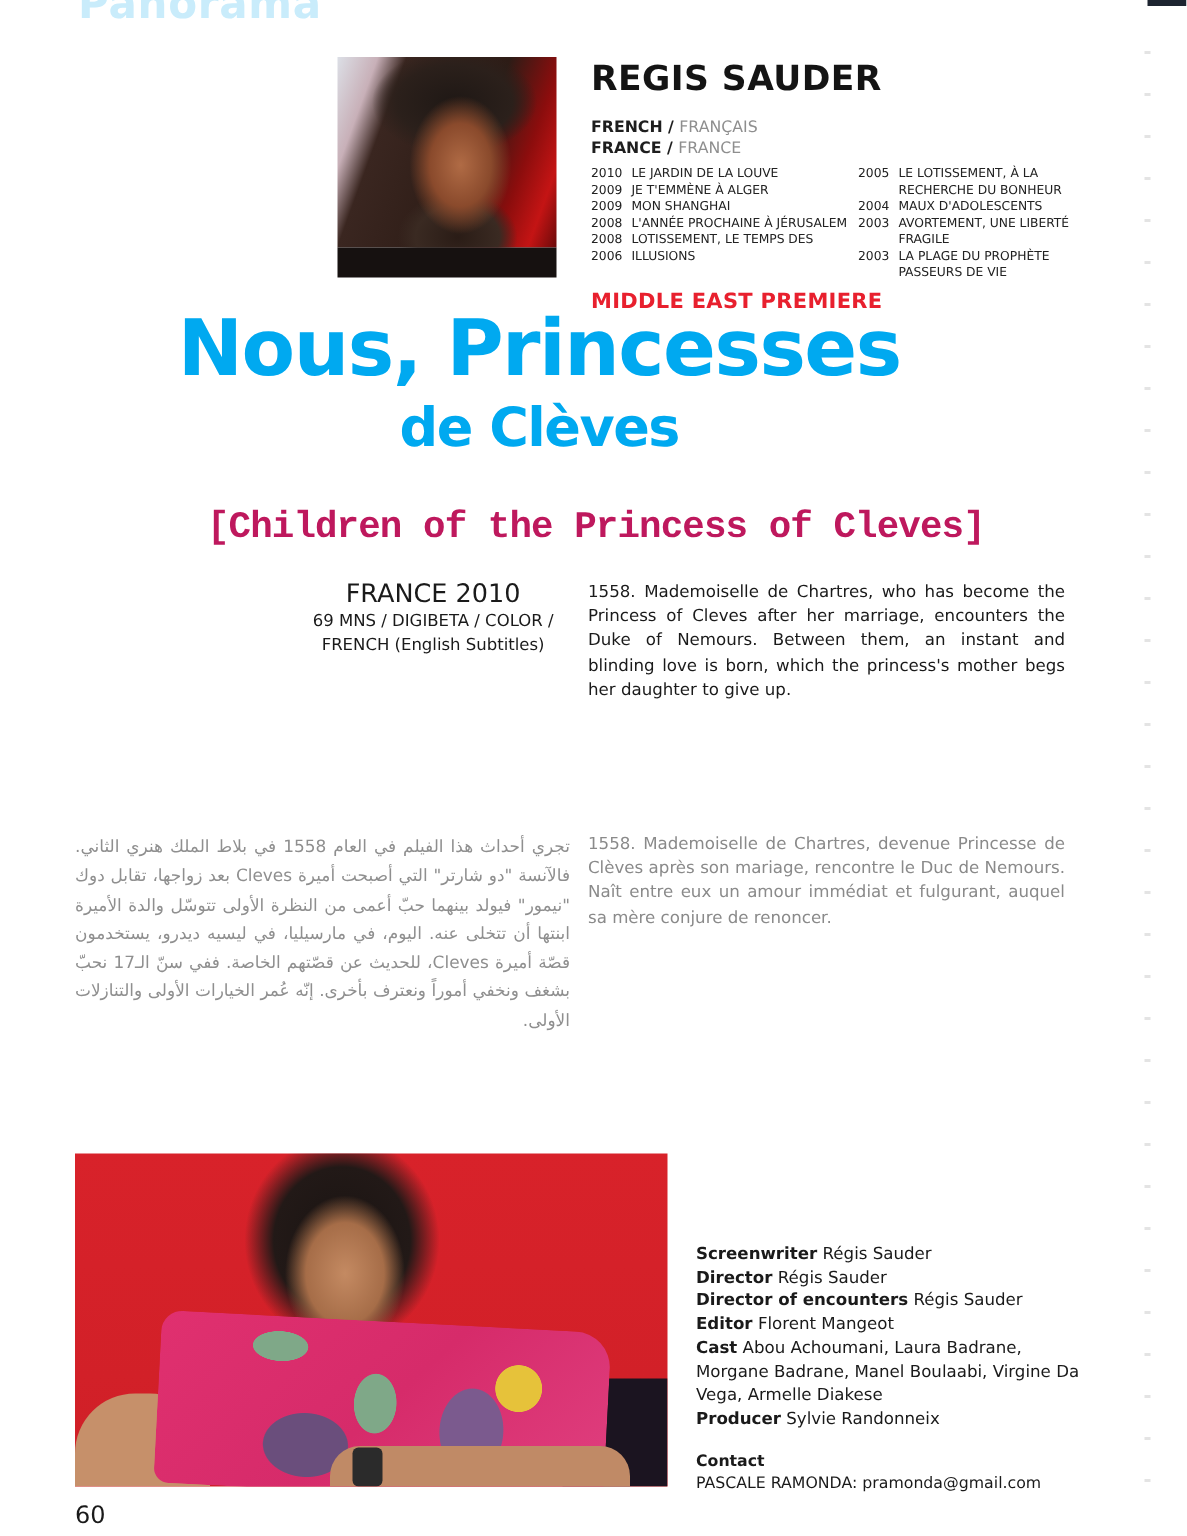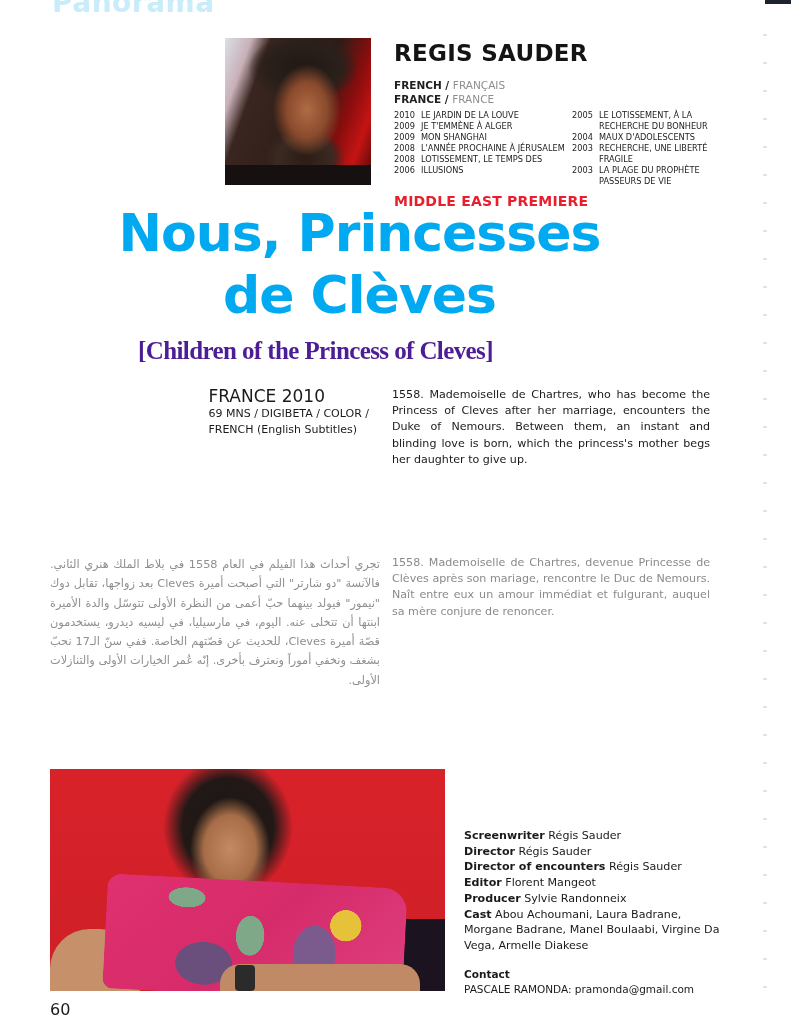--- a/index.html
+++ b/index.html
@@ -58,30 +58,30 @@
       font-family: "DejaVu Sans", sans-serif; font-weight: bold; font-size: 14px;
       color: #e8202e; letter-spacing: 0.2px;
     }
 
     
     .film-title {
       position: absolute; left: 0; width: 699px; text-align: center;
       font-family: "DejaVu Sans", sans-serif; font-weight: bold; color: #00a9f0;
     }
     .title-line1 { top: 203px; font-size: 52px; letter-spacing: -1px; padding-left: 20px; }
-    .title-line2 { top: 265px; font-size: 52px; letter-spacing: -1px; padding-left: 20px; }
+    .title-line2 { top: 265px; font-size: 36px; letter-spacing: -1px; padding-left: 20px; }
     .title-eng {
       position: absolute; left: 138px; top: 337px;
-      font-family: Liberation Serif, serif; font-weight: bold; color: #4c1d95;
+      font-family: Liberation Mono, monospace; font-weight: bold; color: #be185d;
       font-size: 25px; letter-spacing: -0.6px;
     }
 
     
     .tech {
-      position: absolute; right: 422px; top: 386px; text-align: left;
+      position: absolute; right: 422px; top: 386px; text-align: center;
       font-family: "DejaVu Sans", sans-serif; color: #1a1a1a;
     }
     .tech-country { font-size: 17px; font-weight: normal; letter-spacing: 0; line-height: 20px; }
     .tech-line { font-size: 11px; line-height: 16px; }
 
     
     .syn {
       position: absolute; left: 392px; width: 318px; text-align: justify;
       font-family: "DejaVu Sans", sans-serif; font-size: 11.1px; line-height: 16.2px;
     }
@@ -197,21 +197,21 @@
   <div class="filmo-row">
       <span class="filmo-year">2005</span>
       <span class="filmo-title">LE LOTISSEMENT, À LA RECHERCHE DU BONHEUR</span>
     </div>
   <div class="filmo-row">
       <span class="filmo-year">2004</span>
       <span class="filmo-title">MAUX D'ADOLESCENTS</span>
     </div>
   <div class="filmo-row">
       <span class="filmo-year">2003</span>
-      <span class="filmo-title">RECHERCHE, UNE LIBERTÉ FRAGILE</span>
+      <span class="filmo-title">AVORTEMENT, UNE LIBERTÉ FRAGILE</span>
     </div>
   <div class="filmo-row">
       <span class="filmo-year">2003</span>
       <span class="filmo-title">LA PLAGE DU PROPHÈTE PASSEURS DE VIE</span>
     </div>
 </div>
 
 <div class="premiere">MIDDLE EAST PREMIERE</div>
 
 <div class="film-title title-line1">Nous, Princesses</div>
@@ -240,22 +240,22 @@
   <div class="pillow"></div>
   <div class="arm2"></div>
   <div class="bracelet"></div>
 </div>
 
 <div class="credits">
   <div><span class="role">Screenwriter</span> <span>Régis Sauder</span></div>
   <div><span class="role">Director</span> <span>Régis Sauder</span></div>
   <div><span class="role">Director of encounters</span> <span>Régis Sauder</span></div>
   <div><span class="role">Editor</span> <span>Florent Mangeot</span></div>
+  <div><span class="role">Cast</span> <span>Abou Achoumani, Laura Badrane, Morgane Badrane, Manel Boulaabi, Virgine Da Vega, Armelle Diakese</span></div>
   <div><span class="role">Producer</span> <span>Sylvie Randonneix</span></div>
-  <div><span class="role">Cast</span> <span>Abou Achoumani, Laura Badrane, Morgane Badrane, Manel Boulaabi, Virgine Da Vega, Armelle Diakese</span></div>
 </div>
 
 <div class="contact">
   <span class="label">Contact</span>
   <span>PASCALE RAMONDA: pramonda@gmail.com</span>
 </div>
 
 <div class="page-number">60</div>
 
 </body></html>

